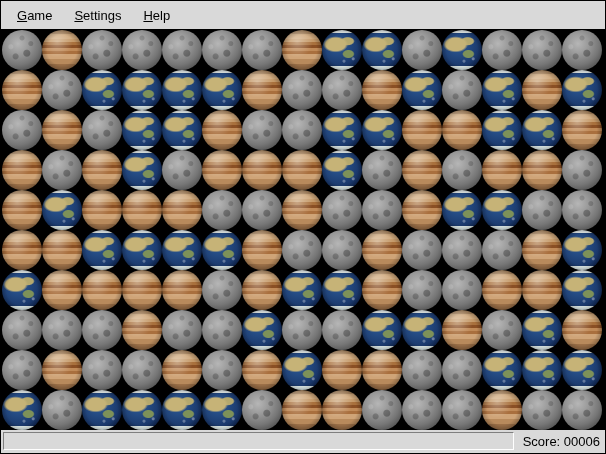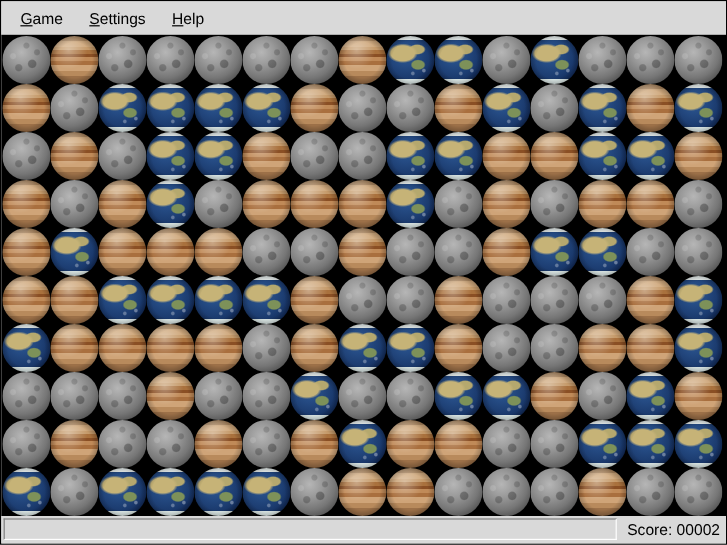--- a/index.html
+++ b/index.html
@@ -245,16 +245,16 @@
       <div class="ball moon"></div>
       <div class="ball moon"></div>
       <div class="ball moon"></div>
       <div class="ball jupiter"></div>
       <div class="ball moon"></div>
       <div class="ball moon"></div>
     </div>
 
   <div class="statusbar">
     <div class="status-well"></div>
-    <div class="score-label">Score: 00002</div>
+    <div class="score-label">Score: 00006</div>
   </div>
 
 </div>
 
 </body></html>

